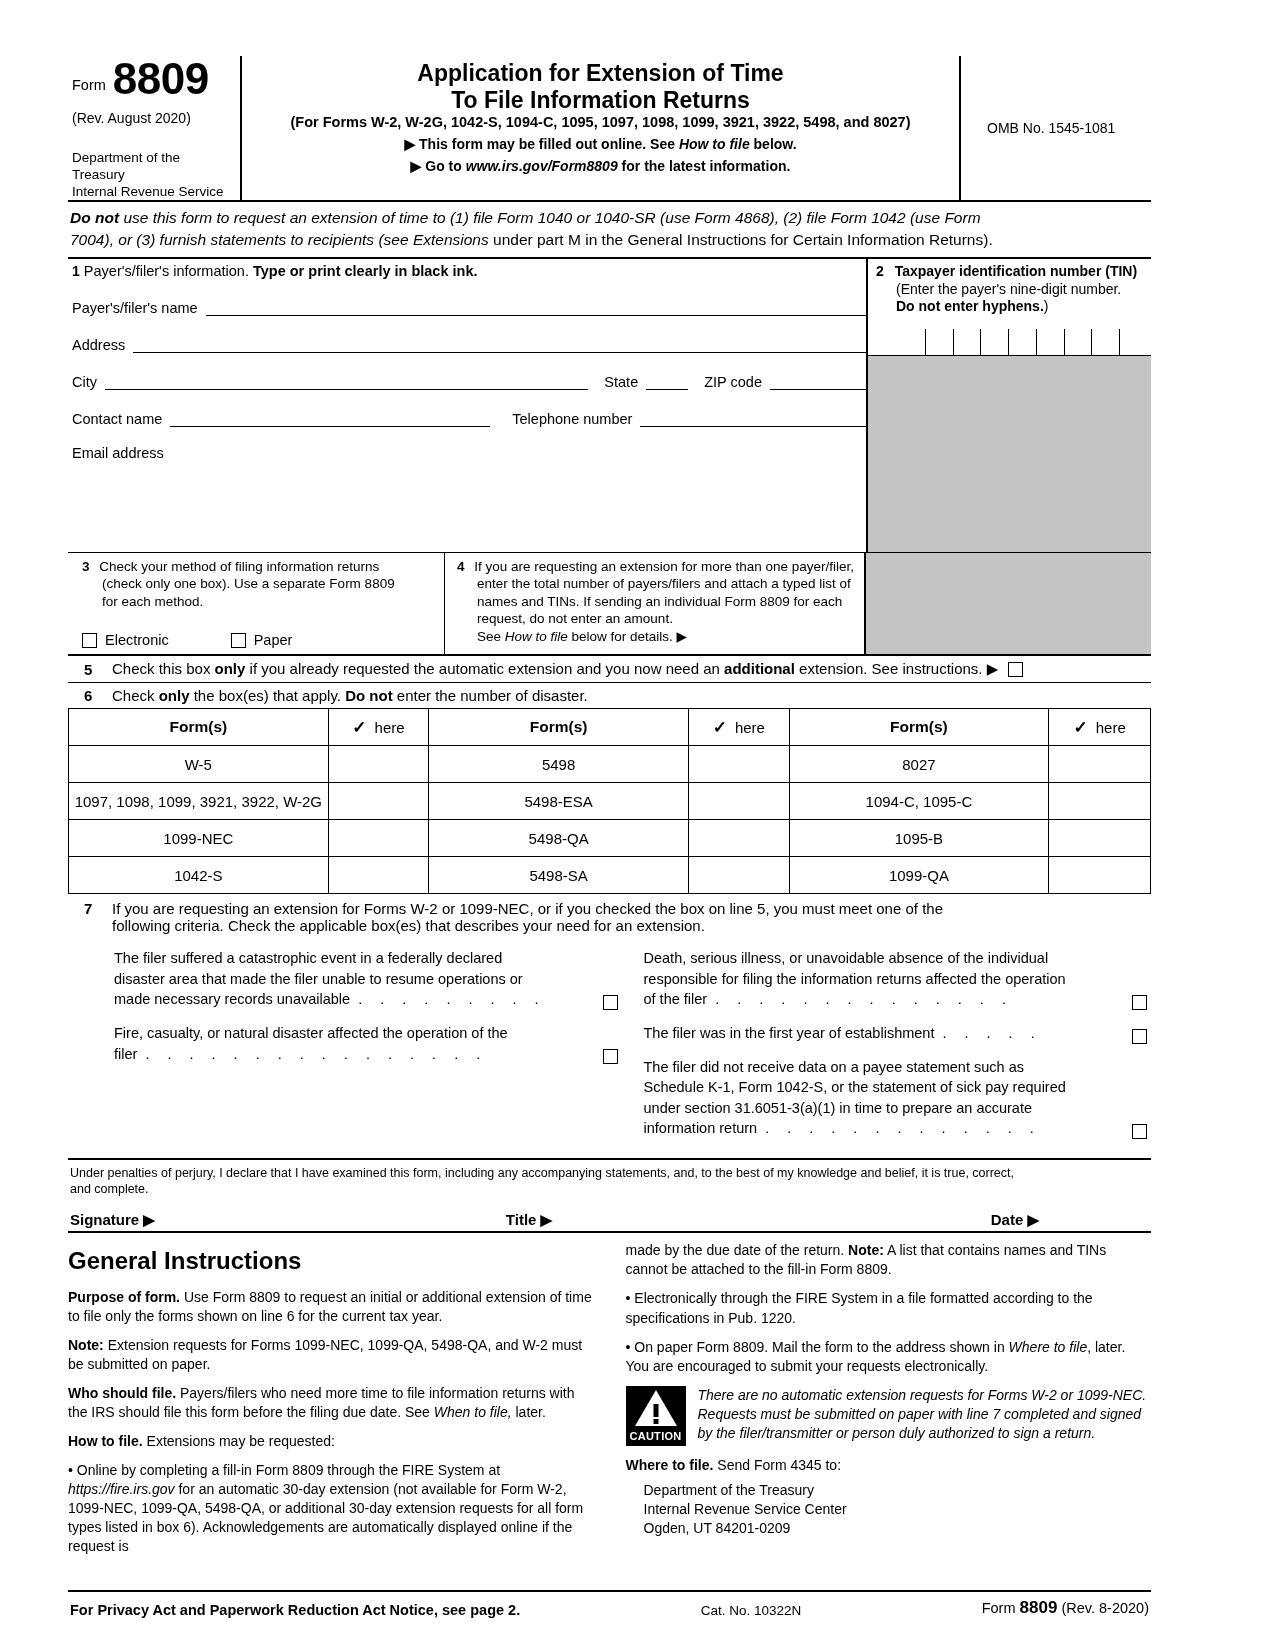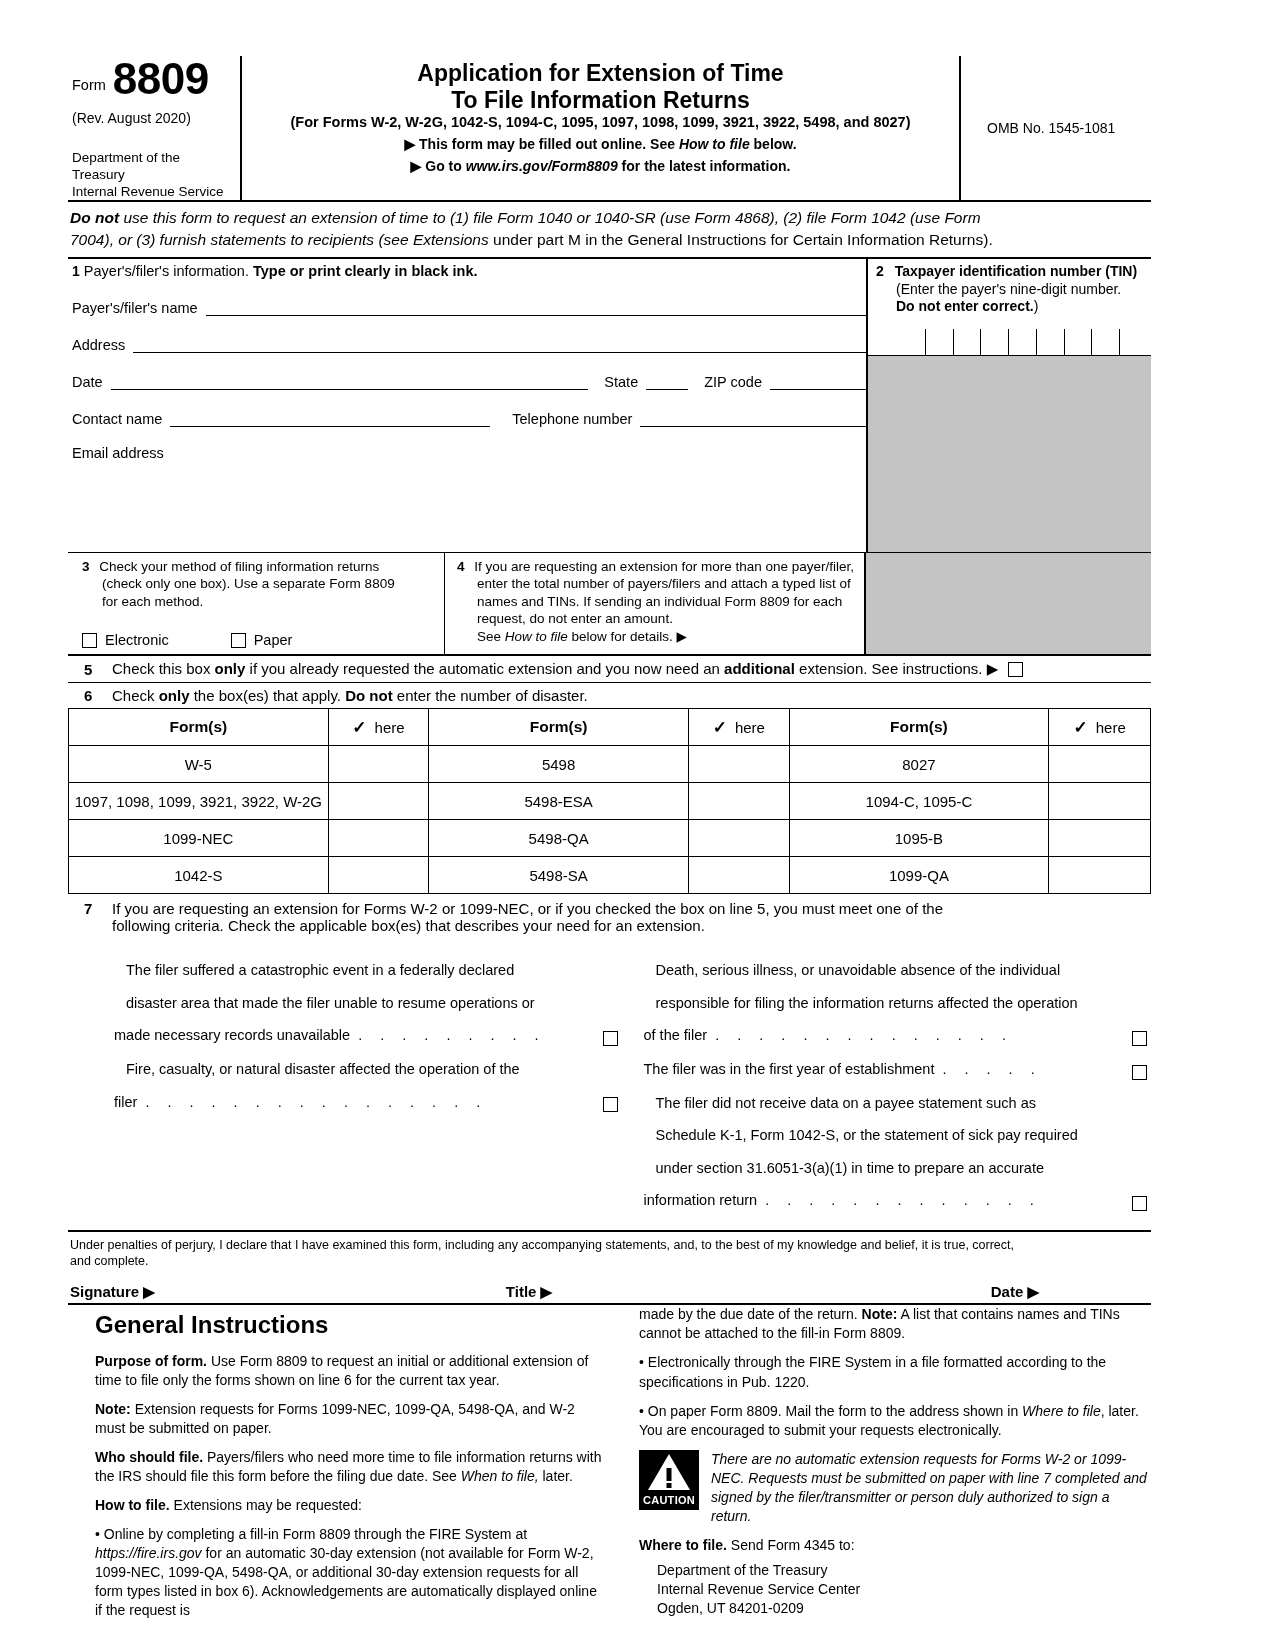--- a/index.html
+++ b/index.html
@@ -229,21 +229,21 @@
   }
   .line7 .n { font-weight: bold; width: 42px; padding-left: 14px; box-sizing: border-box; }
   .crit {
     display: flex;
     gap: 26px;
     margin-top: 12px;
     padding: 0 4px 0 46px;
   }
   .crit-col { flex: 1; font-size: 14.5px; line-height: 1.42; }
   .crit-item { margin-bottom: 13px; position: relative; }
-  .crit-item p { margin: 12px; text-align: justify; }
+  .crit-item p { margin: 0; text-align: justify; }
   .crit-item .lastline {
     display: flex;
     align-items: flex-end;
     justify-content: space-between;
   }
   .dots { flex: 1; overflow: hidden; white-space: nowrap; letter-spacing: 7px; padding: 0 8px; }
   .cb-end { flex: 0 0 auto; margin-left: 6px; }
 
   
   .perjury {
@@ -256,21 +256,21 @@
     align-items: flex-end;
     font-size: 15px;
     font-weight: bold;
     padding: 8px 2px 2px 2px;
   }
 
   
   .gi-wrap {
     display: flex;
     gap: 32px;
-    margin-left: 27px;
+    padding-top: 8px;
   }
   .gi-col { flex: 1; font-size: 14px; line-height: 1.36; }
   .gi-title { font-size: 24px; font-weight: bold; margin: 4px 0 10px 0; }
   .gi-p { margin: 0 0 10px 0; }
   .bullet { margin: 0 0 10px 0; }
   .caution-row { display: flex; gap: 12px; margin: 4px 0 10px 0; }
   .caution-ico {
     width: 60px; height: 60px;
     background: #000;
     position: relative;
@@ -382,21 +382,21 @@
         <span class="flab">Payer's/filer's name</span>
         <span class="fline grow"></span>
       </div>
 
       <div class="fieldrow">
         <span class="flab">Address</span>
         <span class="fline grow"></span>
       </div>
 
       <div class="fieldrow">
-        <span class="flab">Date</span>
+        <span class="flab">City</span>
         <span class="fline grow"></span>
         <span class="flab" style="margin-left:16px">State</span>
         <span class="fline" style="width:42px"></span>
         <span class="flab" style="margin-left:16px">ZIP code</span>
         <span class="fline" style="width:96px"></span>
       </div>
 
       <div class="fieldrow">
         <span class="flab">Contact name</span>
         <span class="fline" style="width:320px"></span>
@@ -410,21 +410,21 @@
       <div style="height:6px"></div>
     </div>
 
     <div class="box2">
       <div class="t">
         <span class="b">2</span>
         <span class="b" style="padding-left:7px">Taxpayer identification number (TIN)</span>
       </div>
       <div class="t" style="padding-left:20px">(Enter the payer's nine-digit number.</div>
       <div class="t" style="padding-left:20px">
-        <span class="b">Do not enter correct.</span><span>)</span>
+        <span class="b">Do not enter hyphens.</span><span>)</span>
       </div>
       <div class="tin-cells">
         <div></div>
         <div></div>
         <div></div>
         <div></div>
         <div></div>
         <div></div>
         <div></div>
         <div></div>

